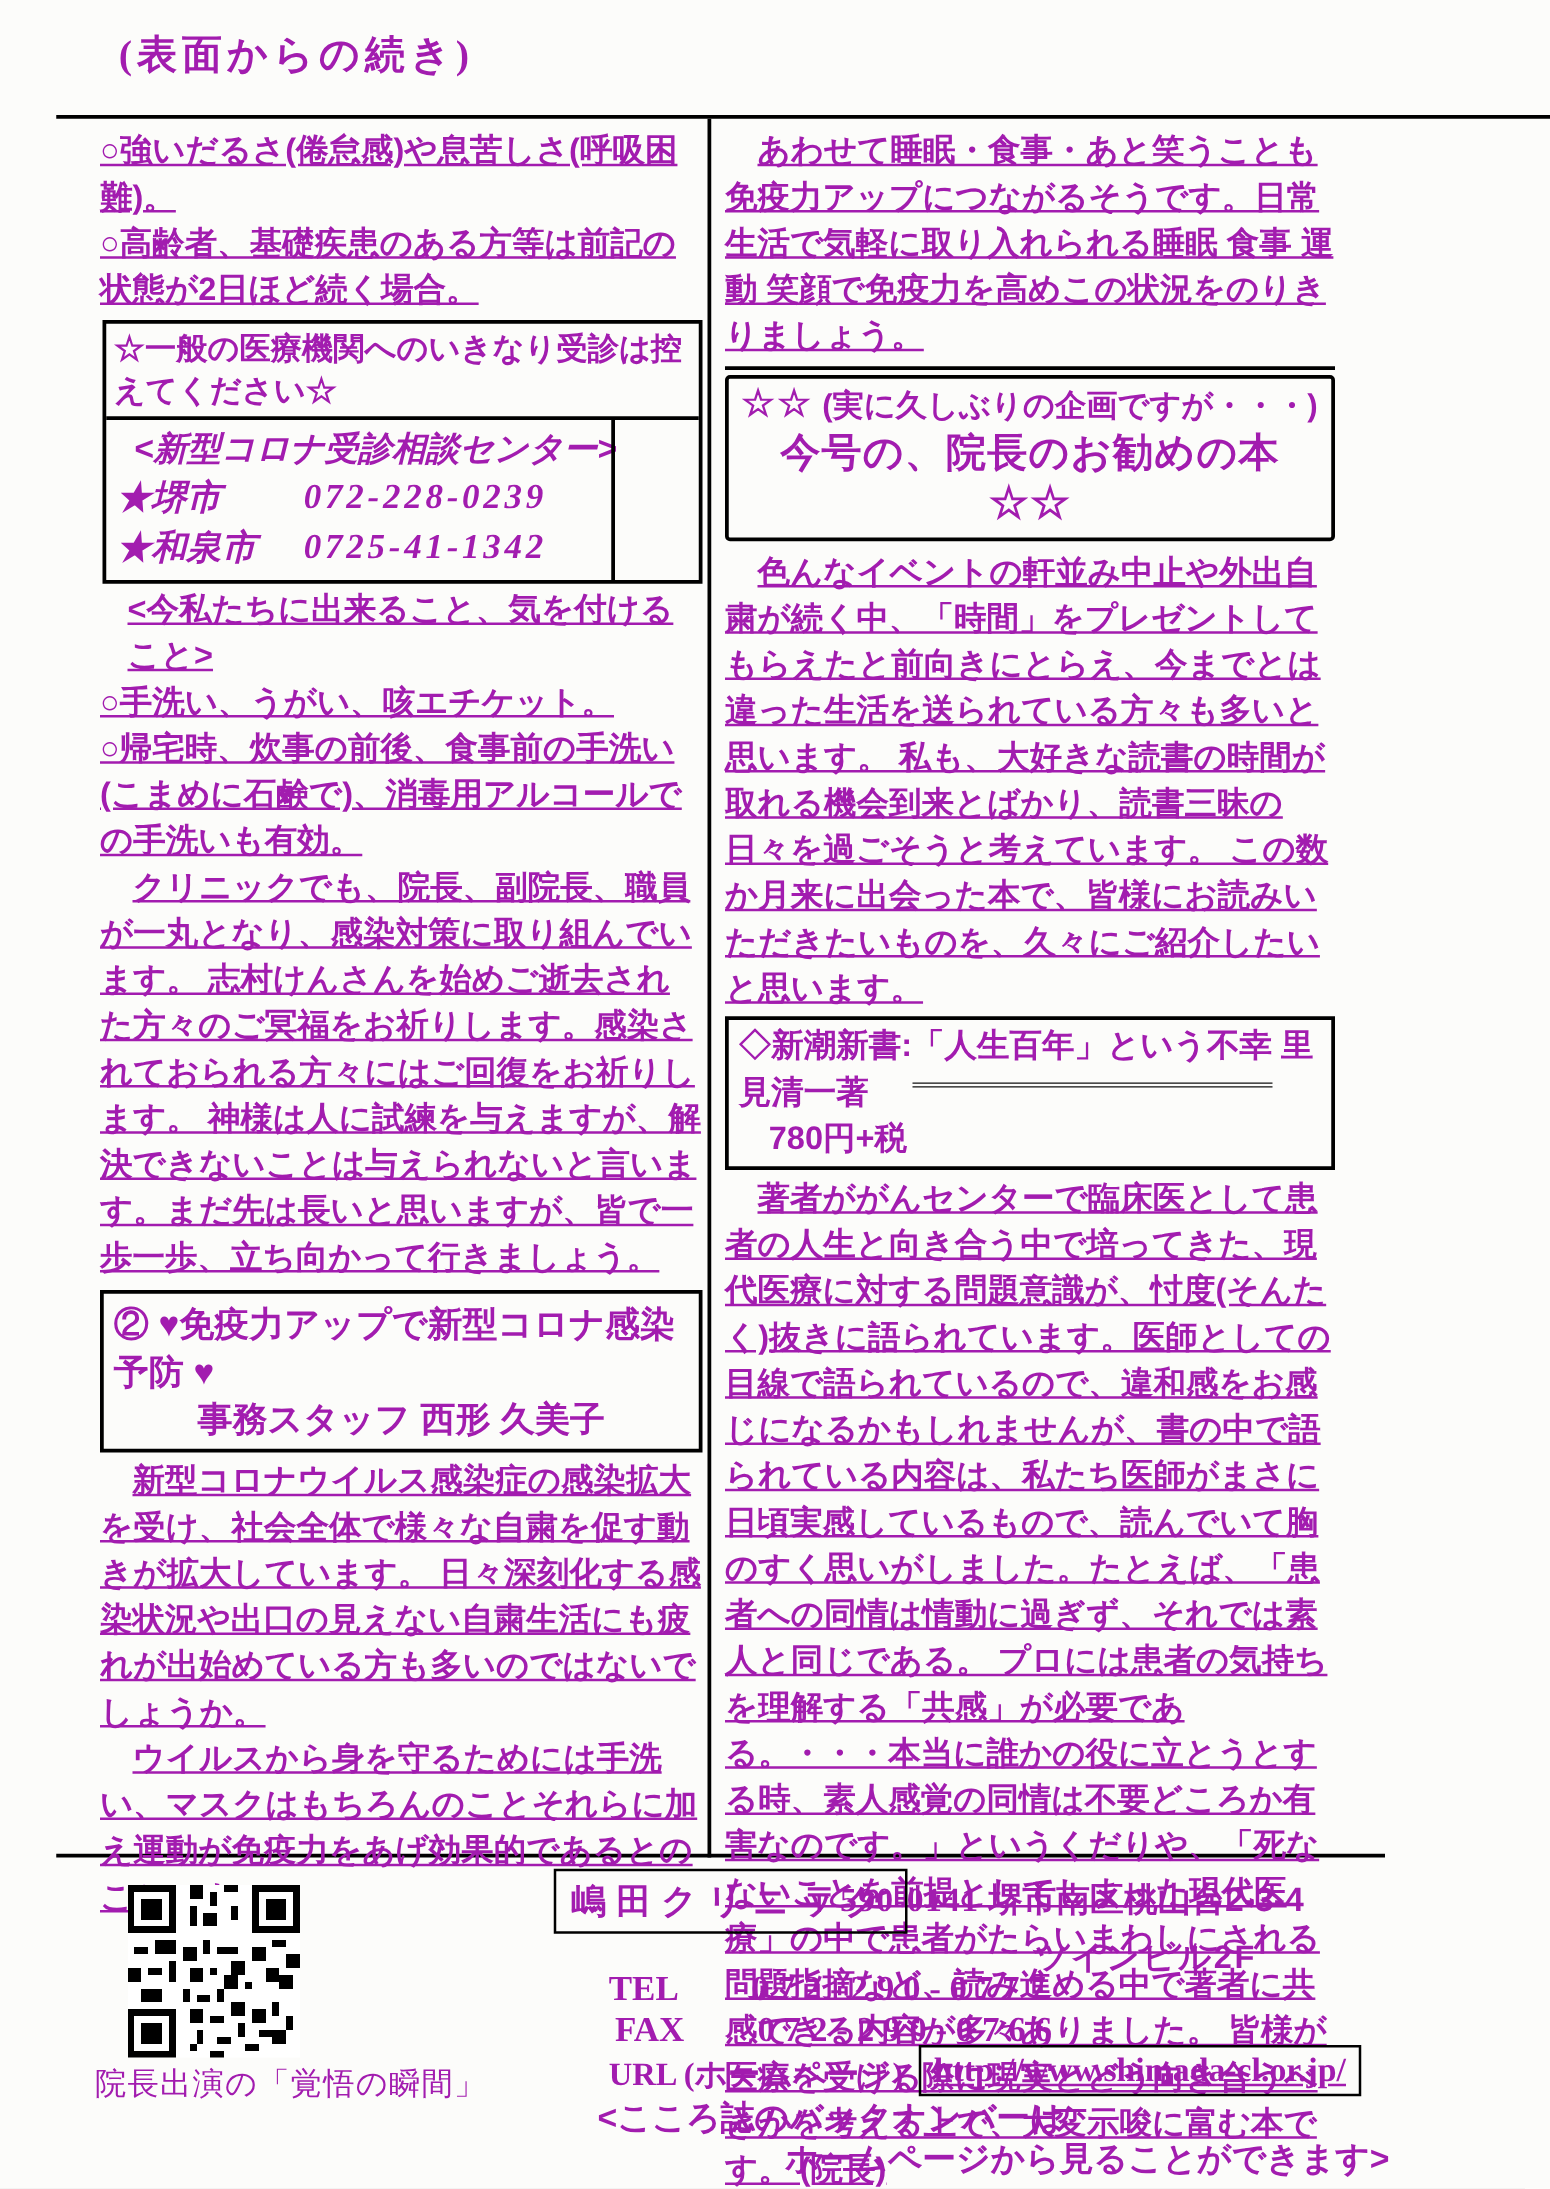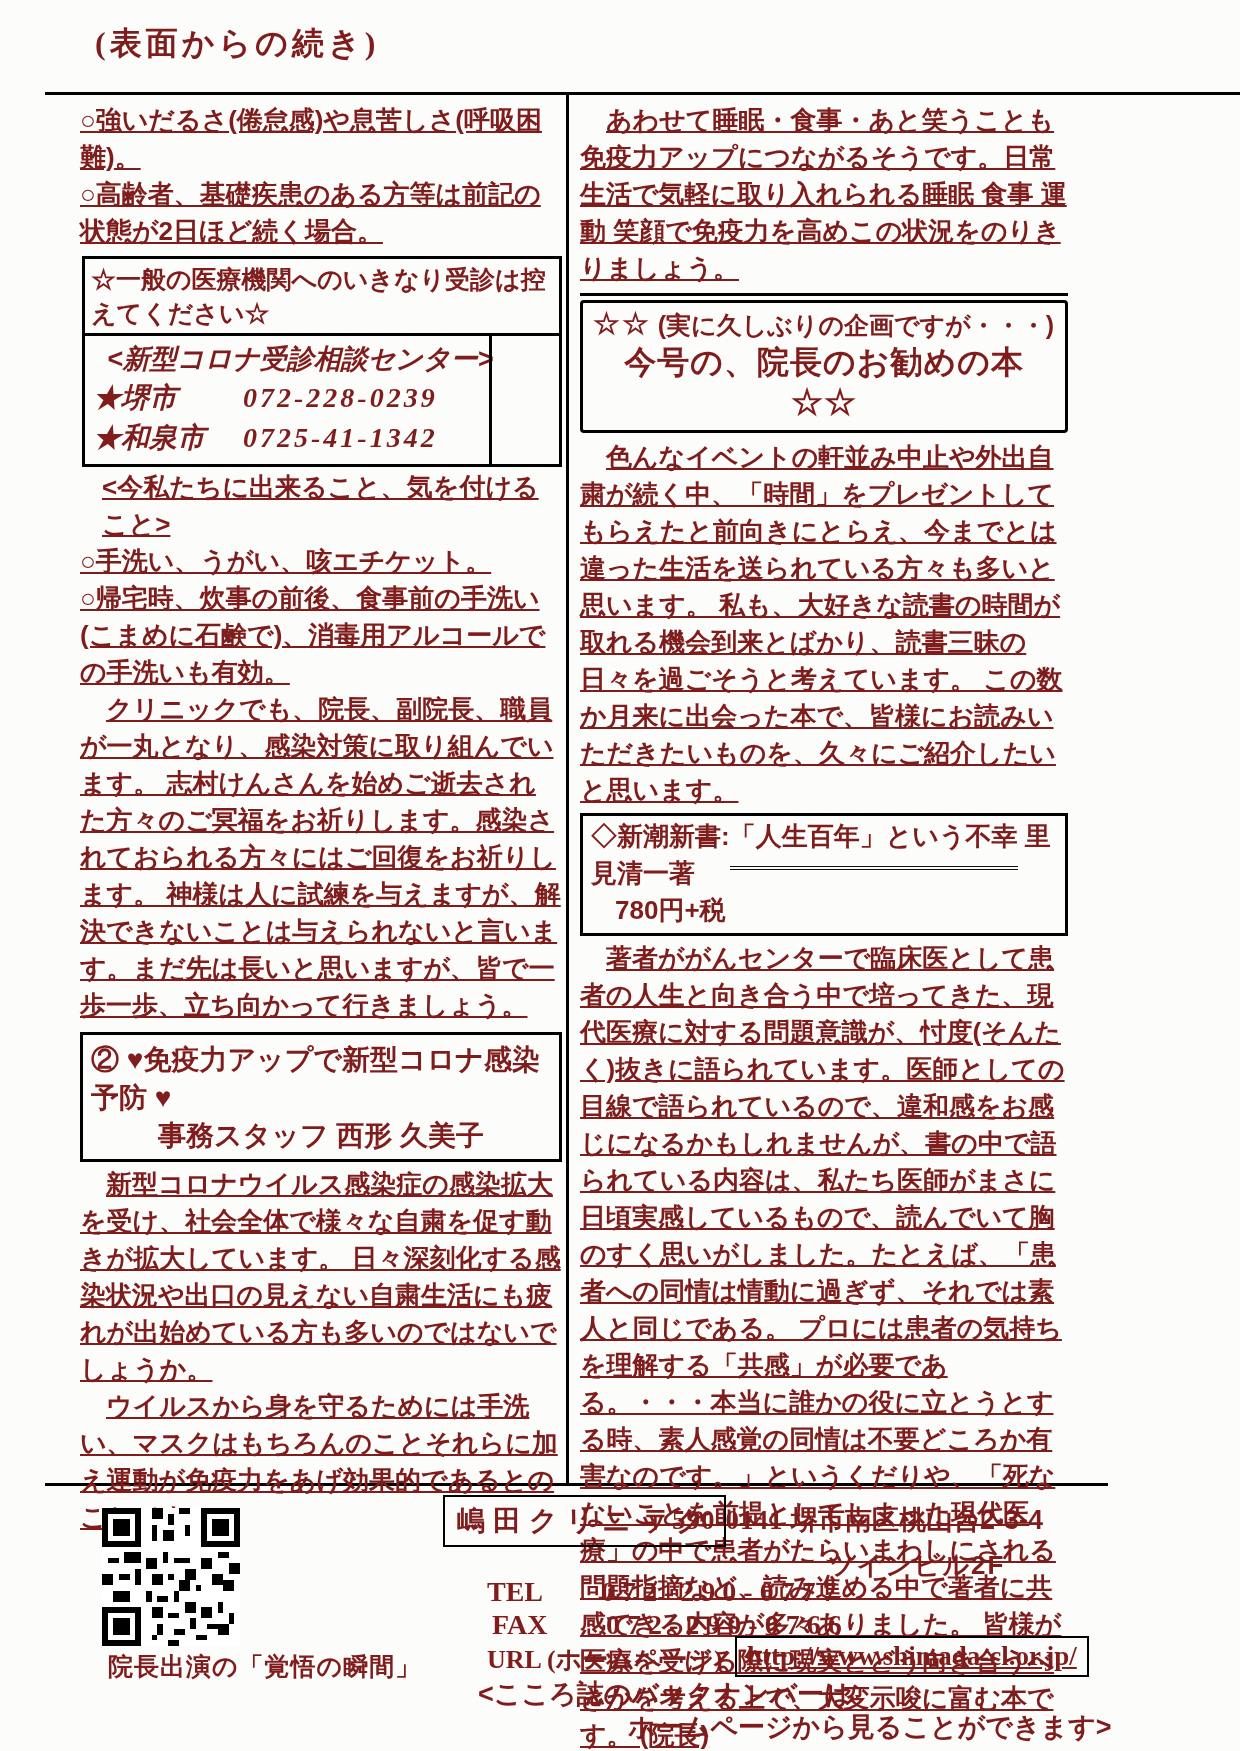--- a/index.html
+++ b/index.html
@@ -2,21 +2,21 @@
 <html><head>
 <meta charset="utf-8">
 <style>
   html,body{margin:0;padding:0;background:#e8e8e6;}
   .page{
     position:relative;
     width:1240px;height:1751px;
     margin:0 auto;
     background:#fcfcfa;
     font-family:"Liberation Sans",sans-serif;
-    color:#7f1d1d;
+    color:#a21caf;
     overflow:hidden;
   }
   
   .doc-header{
     position:absolute;left:95px;top:22px;
     font-family:"Liberation Serif",serif;
     font-size:32px;font-weight:600;letter-spacing:4px;
   }
   .top-rule{position:absolute;left:45px;top:92px;width:1195px;height:3px;background:#000;}
   .col-divider{position:absolute;left:566px;top:95px;width:3px;height:1391px;background:#000;}
@@ -56,22 +56,22 @@
   .rb-line1{font-size:25px;line-height:34px;}
   .rb-line1 .stars{font-size:30px;letter-spacing:2px;}
   .rb-line2{font-size:32px;line-height:40px;text-align:center;letter-spacing:1px;}
   .book-box{border:3px solid #000;margin:4px 0;padding:2px 8px 4px;}
   .book-box .price-line{padding-left:24px;}
   .u-title{border-bottom:4px double #111;padding-bottom:15px;}
 
   
   .qr{position:absolute;left:102px;top:1508px;}
   .qr-caption{
-    position:absolute;left:108px;top:1650px;
-    font-size:25px;font-weight:700;letter-spacing:1px;
+    position:absolute;left:76px;top:1650px;
+    font-size:25px;font-weight:400;letter-spacing:1px;
   }
   .clinic-box{
     position:absolute;left:443px;top:1495px;
     border:2px solid #000;padding:5px 12px;
     font-size:28px;font-weight:600;letter-spacing:8px;
   }
   .postal-line{position:absolute;left:645px;top:1502px;font-size:27px;font-weight:600;}
   .postal-line .num{font-family:"Liberation Serif",serif;letter-spacing:1px;}
   .addr2{position:absolute;left:828px;top:1548px;font-size:26px;font-weight:600;letter-spacing:2px;}
   .contact{font-family:"Liberation Serif",serif;font-weight:700;}

